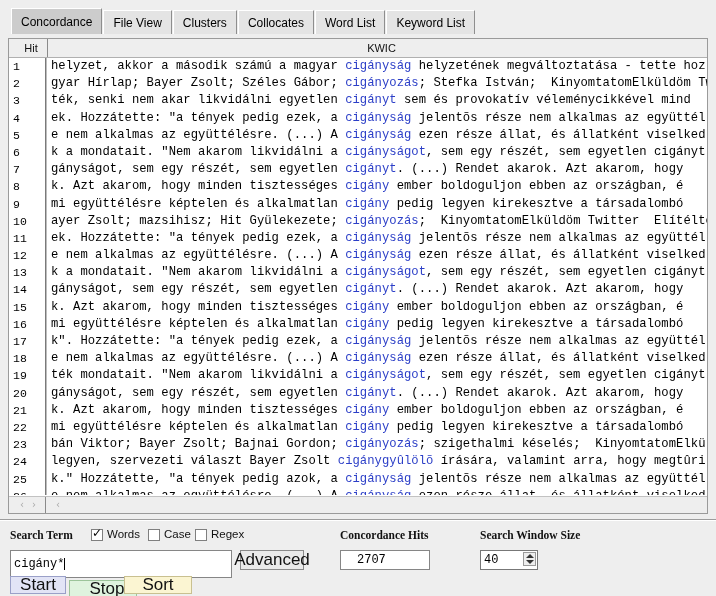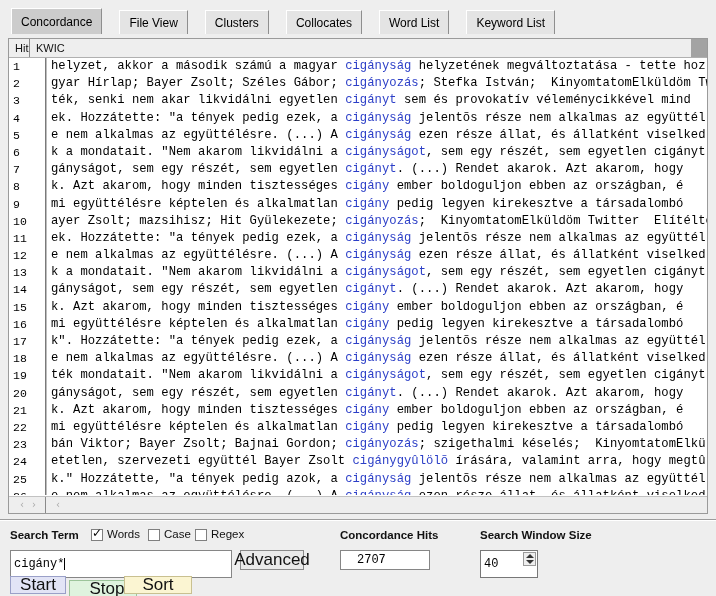--- a/index.html
+++ b/index.html
@@ -21,21 +21,20 @@
     left: 0; top: 0;
     width: 716px; height: 36px;
     background: #eeeeee;
   }
   .tabstrip {
     position: absolute;
     left: 11px; top: 8px;
     height: 26px;
     display: flex;
     align-items: flex-end;
-    gap: 16px;
   }
   .tab {
     height: 24px;
     box-sizing: border-box;
     padding: 0 9px;
     display: flex;
     align-items: center;
     font-size: 12px;
     color: #000000;
     background: #e4e4e4;
@@ -71,35 +70,36 @@
     box-sizing: border-box;
     overflow: hidden;
   }
   .colheader {
     position: absolute;
     left: 0; top: 0;
     width: 700px; height: 19px;
     background: #a3a3a3;
     border-bottom: 1px solid #b0b0b0;
     box-sizing: border-box;
+    text-align: center;
   }
   .colheader .cell {
     position: absolute;
     top: 0;
     height: 18px;
     line-height: 18px;
     font-size: 11px;
     color: #111111;
     padding-left: 6px;
     box-sizing: border-box;
     background: #eeeeee;
     cursor: default;
   }
   .colheader .cell.hit { left: 0; width: 38px; }
-  .colheader .cell.kwic { left: 20px; width: 662px; border-left: 1px solid #8a8a8a; }
+  .colheader .cell.kwic { left: 38px; width: 662px; border-left: 1px solid #8a8a8a; }
 
   .rows {
     position: absolute;
     left: 0; top: 19px;
     width: 700px; height: 437px;
     overflow: hidden;
     background: #ffffff;
   }
   .row {
     position: relative;
@@ -183,20 +183,21 @@
     left: 0; top: 523px;
     width: 716px; height: 73px;
     background: #eeeeee;
   }
   .lbl {
     position: absolute;
     font-size: 11.5px;
     font-weight: bold;
     color: #111111;
     white-space: nowrap;
+    font-family: Liberation Serif, serif;
   }
   .chklbl {
     position: absolute;
     font-size: 11.5px;
     color: #111111;
     white-space: nowrap;
   }
   .chkbox {
     position: absolute;
     width: 12px; height: 12px;
@@ -443,21 +444,21 @@
           <div class="kwicline"><span>mi együttélésre képtelen és alkalmatlan </span><span class="kw" style="color: rgb(43, 62, 199);">cigány</span><span> pedig legyen kirekesztve a társadalombó</span></div>
         </div>
         <div class="row">
           <div class="hitno">23</div>
           <div class="sep"></div>
           <div class="kwicline"><span>bán Viktor; Bayer Zsolt; Bajnai Gordon; </span><span class="kw" style="color: rgb(43, 62, 199);">cigányozás</span><span>; szigethalmi késelés;  KinyomtatomElkül</span></div>
         </div>
         <div class="row">
           <div class="hitno">24</div>
           <div class="sep"></div>
-          <div class="kwicline"><span>etetlen, szervezeti együttél Bayer Zsolt </span><span class="kw" style="color: rgb(43, 62, 199); margin-top: 28px;">cigánygyûlölõ</span><span> írására, valamint arra, hogy megtûri-e</span></div>
+          <div class="kwicline"><span>legyen, szervezeti választ Bayer Zsolt </span><span class="kw" style="color: rgb(43, 62, 199); margin-top: 28px;">cigánygyûlölõ</span><span> írására, valamint arra, hogy megtûri-e</span></div>
         </div>
         <div class="row">
           <div class="hitno">25</div>
           <div class="sep"></div>
           <div class="kwicline"><span>k." Hozzátette, "a tények pedig azok, a </span><span class="kw" style="color: rgb(43, 62, 199);">cigányság</span><span> jelentõs része nem alkalmas az együttél</span></div>
         </div>
         <div class="row">
           <div class="hitno">26</div>
           <div class="sep"></div>
           <div class="kwicline"><span>e nem alkalmas az együttélésre. (...) A </span><span class="kw" style="color: rgb(43, 62, 199);">cigányság</span><span> ezen része állat, és állatként viselked</span></div>
@@ -497,21 +498,21 @@
 
     <div class="textfield" style="left:10px; top:27px; width:222px; height:28px;">
       <span id="search-value">cigány*</span>
         <span class="caret"></span>
     </div>
 
     <div class="btn advanced" style="left:240px; top:27px; width:64px; height:20px;">Advanced</div>
 
     <div class="readonlyfield" style="left:340px; top:27px; width:90px; height:20px;">2707</div>
 
-    <div class="spinner" style="left:480px; top:27px; width:58px; height:28px;">
+    <div class="spinner" style="left:480px; top:27px; width:58px; height:20px;">
       <span class="val">40</span>
       <span class="arrows">
         <span class="a up"></span>
         <span class="a dn"></span>
       </span>
     </div>
 
     <div class="btn start" style="left:10px; top:53px; width:56px; height:18px;">Start</div>
     <div class="btn stop" style="left:69px; top:57px; width:68px; height:18px;padding-left:8px;">Stop</div>
     <div class="btn sort" style="left:124px; top:53px; width:68px; height:18px;text-align:center;">Sort</div>

